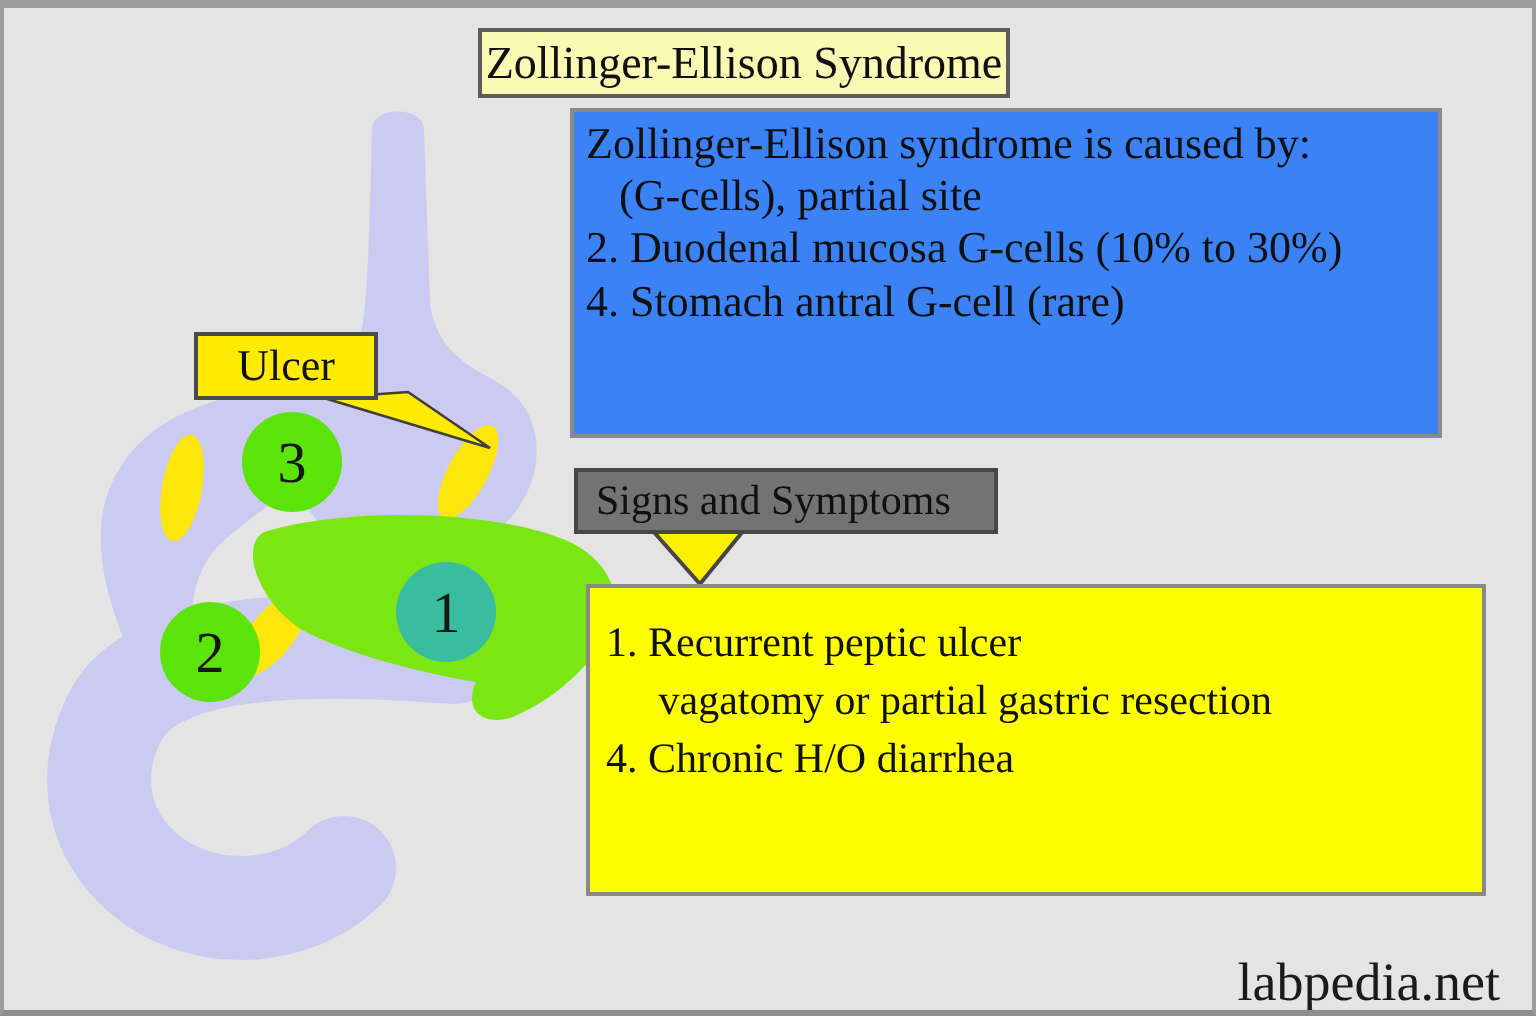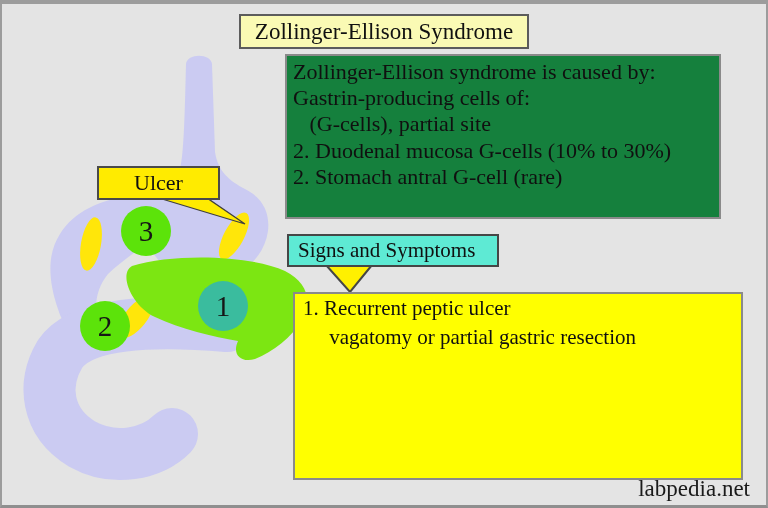--- a/index.html
+++ b/index.html
@@ -5,48 +5,48 @@
   html,body{margin:0;padding:0;background:#cfcfcf;}
   .page{
     position:relative; width:768px; height:508px; box-sizing:border-box;
     background:#e4e4e4; overflow:hidden;
     border:2px solid #9c9c9c; border-top-width:4px; border-bottom:3px solid #8f8f8f;
     font-family:"Liberation Serif", serif; color:#111;
   }
   svg.canvas{position:absolute; left:0; top:0; width:768px; height:508px;}
   .box{position:absolute; box-sizing:border-box; color:#101010;}
   .title-box{
-    left:237px; top:10px; width:290px; height:35px;
+    left:237px; top:10px; width:266px; height:35px;
     border:2px solid #5c5c5c; text-align:center;
     font-size:23px; line-height:31px;
   }
   .causes-box{
     left:283px; top:50px; width:436px; height:165px;
     border:2px solid #8a8a8a; padding:3px 6px;
     font-size:22px; line-height:26.2px;
   }
   .signs-callout{
     left:285px; top:230px; width:212px; height:33px;
     border:2px solid #464646; padding-left:9px;
     font-size:21px; line-height:28px;
   }
   .symptoms-box{
-    left:291px; top:288px; width:450px; height:188px;
-    border:2px solid #8a8a8a; padding:0 8px;
+    left:291px; top:288px; width:450px; height:156px;
+    border:2px solid #8a8a8a; padding:13px 8px;
     font-size:21px; line-height:28.8px;
   }
   .ulcer-box{
-    left:95px; top:162px; width:123px; height:34px;
+    left:95px; top:162px; width:92px; height:34px;
     border:2px solid #4a4a4a; text-align:center;
     font-size:22px; line-height:29px;
   }
   .line{white-space:pre;}
   .watermark{
     position:absolute; right:16px; top:472px;
-    font-size:23px; color:#1a1a1a;
+    font-size:27px; color:#1a1a1a;
   }
 </style>
 </head>
 <body>
 
 <div class="page">
 
   <svg class="canvas" viewBox="0 0 768 508">
 
     <path d="M 184,60 C 185,49 209,49 210,60 L 213,148
@@ -84,35 +84,35 @@
 
     <path stroke="#3f3f3f" stroke-width="1.3" d="M 160,195 L 243,220 L 202,192 Z" fill="#ffeb00"></path>
 
     <path stroke="#464646" stroke-width="2" d="M 324,261 L 348,288 L 370,261" fill="#fff000"></path>
   </svg>
 
   <div class="box title-box" style="background: rgb(250, 250, 180);">
     <span>Zollinger-Ellison Syndrome</span>
   </div>
 
-  <div class="box causes-box" style="background: #15803d;">
+  <div class="box causes-box" style="background: #3b82f6;">
     <div class="line">Zollinger-Ellison syndrome is caused by:</div>
-    <div class="line">Gastrin-producing cells of:</div>
     <div class="line">   (G-cells), partial site</div>
     <div class="line">2. Duodenal mucosa G-cells (10% to 30%)</div>
-    <div class="line">2. Stomach antral G-cell (rare)</div>
+    <div class="line">4. Stomach antral G-cell (rare)</div>
   </div>
 
-  <div class="box signs-callout" style="background: #5eead4;">
+  <div class="box signs-callout" style="background: #737373;">
     <span>Signs and Symptoms</span>
   </div>
 
   <div class="box symptoms-box" style="background: rgb(255, 255, 0);">
     <div class="line">1. Recurrent peptic ulcer</div>
     <div class="line">     vagatomy or partial gastric resection</div>
+    <div class="line">4. Chronic H/O diarrhea</div>
   </div>
 
   <div class="box ulcer-box" style="background: rgb(255, 235, 0);">
     <span>Ulcer</span>
   </div>
 
   <div class="watermark">labpedia.net</div>
 
 </div>
 

